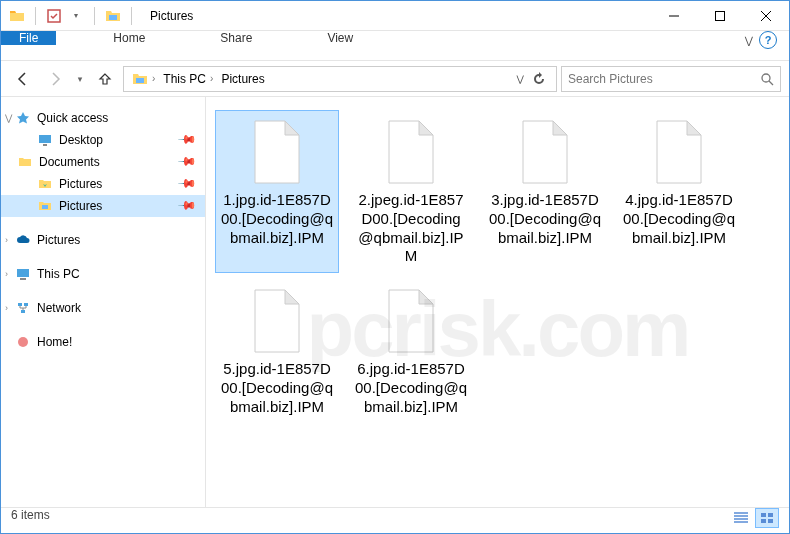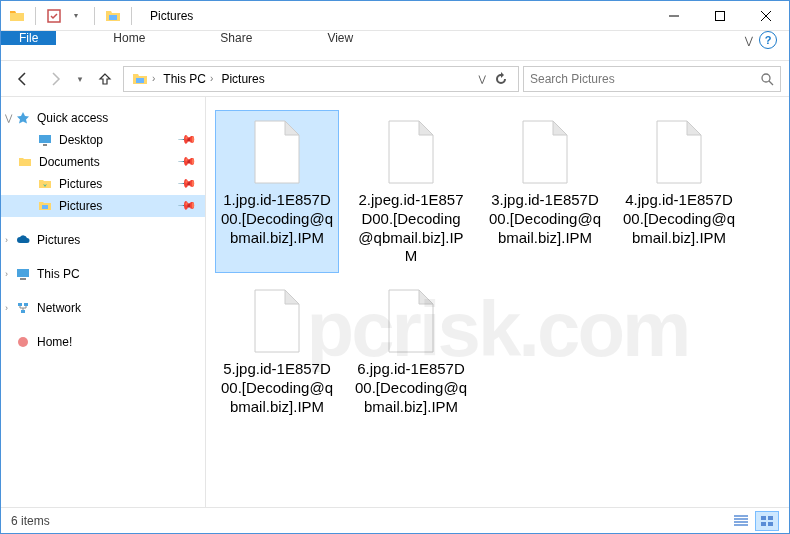--- a/index.html
+++ b/index.html
@@ -18,42 +18,42 @@
 .ribbon-tab { padding: 0 18px; display: flex; align-items: center; color: #333; margin-left: 31px; }
 .ribbon-right { margin-left: auto; display: flex; align-items: center; padding-right: 12px; gap: 6px; }
 
 .navbar { height: 36px; display: flex; align-items: center; padding: 4px 8px; gap: 4px; border-bottom: 1px solid #e5e5e5; }
 .nav-btn { width: 28px; height: 28px; display: flex; align-items: center; justify-content: center; color: #555; }
 .nav-btn.disabled { color: #bbb; }
 .breadcrumb { flex: 1; height: 26px; border: 1px solid #ccc; display: flex; align-items: center; padding: 0 4px; font-size: 12px; background: #fff; }
 .crumb { padding: 0 4px; display: flex; align-items: center; gap: 4px; }
 .crumb-sep { color: #777; font-size: 10px; }
 .crumb-end { margin-left: auto; display: flex; align-items: center; gap: 8px; padding-right: 6px; color: #555; }
-.searchbox { width: 258px; height: 26px; border: 1px solid #ccc; display: flex; align-items: center; padding: 0 6px; font-size: 12px; color: #777; }
+.searchbox { width: 220px; height: 26px; border: 1px solid #ccc; display: flex; align-items: center; padding: 0 6px; font-size: 12px; color: #777; }
 .searchbox .sicon { margin-left: auto; }
 
 .body-area { display: flex; height: 410px; }
 .sidebar { width: 205px; border-right: 1px solid #e5e5e5; padding: 10px 0; font-size: 12px; overflow: hidden; }
 .side-group { margin-bottom: 12px; }
 .side-item { display: flex; align-items: center; padding: 3px 10px 3px 22px; gap: 6px; position: relative; }
 .side-item.root { padding-left: 14px; }
 .side-item.selected { background: #cde8ff; }
 .side-item .chev { position: absolute; left: 4px; font-size: 9px; color: #888; }
 .side-item .pin { margin-left: auto; color: #888; font-size: 12px; transform: rotate(45deg); }
 .side-icon { width: 16px; height: 16px; display: flex; align-items: center; justify-content: center; }
 
 .content { flex: 1; padding: 14px 10px; display: flex; flex-wrap: wrap; align-content: flex-start; gap: 8px 12px; position: relative; }
 .file-item { width: 122px; display: flex; flex-direction: column; align-items: center; padding: 6px 4px; }
 .file-item.selected { background: #cde8ff; outline: 1px solid #7abdff; }
 .file-icon-wrap { width: 70px; height: 70px; display: flex; align-items: center; justify-content: center; }
 .file-name { font-size: 15px; text-align: center; word-break: break-all; line-height: 1.25; margin-top: 4px; }
 
 .watermark { position: absolute; top: 50%; left: 50%; transform: translate(-50%, -20%); font-size: 78px; font-weight: 700; color: rgba(0,0,0,0.06); pointer-events: none; white-space: nowrap; letter-spacing: -3px; }
 
-.statusbar { height: 26px; border-top: 1px solid #e5e5e5; display: flex; align-items: center; padding: 0 10px; font-size: 12px; color: #444; }
+.statusbar { height: 26px; border-top: 1px solid #e5e5e5; display: flex; align-items: flex-start; padding: 0 10px; font-size: 12px; color: #444; }
 .statusbar-right { margin-left: auto; display: flex; gap: 2px; }
 .view-btn { width: 24px; height: 20px; border: 1px solid transparent; display: flex; align-items: center; justify-content: center; }
 .view-btn.active { background: #cde8ff; border-color: #7abdff; }
 
 svg { display: block; }
 </style>
 </head>
 <body>
 
 <div class="titlebar">

